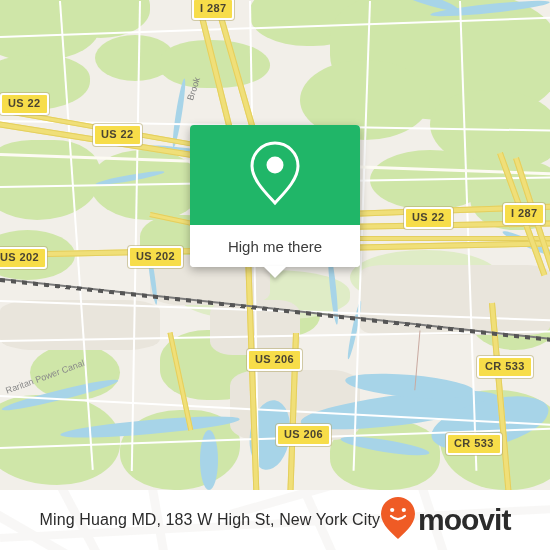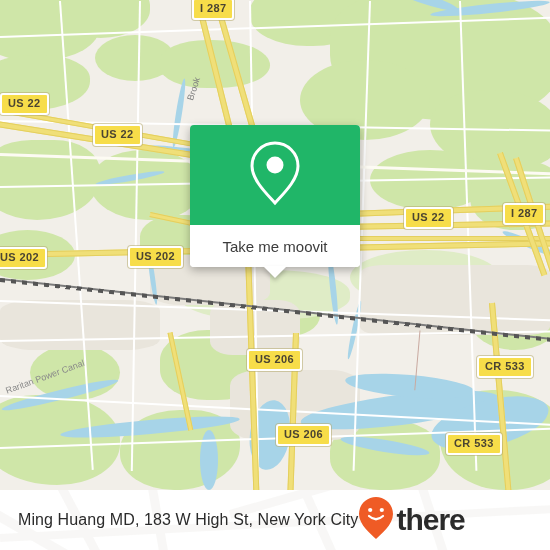--- a/index.html
+++ b/index.html
@@ -70,21 +70,21 @@
     display:flex;align-items:center;
     background:rgba(255,255,255,.82);
     padding:0 12px 0 10px;border-radius:0 3px 3px 0;
   }
   .attrib span{font-size:12px;color:#3a3a3a;}
 
   
   .footer{
     position:absolute;left:0;top:490px;width:550px;height:60px;
     background:#ffffff;display:flex;align-items:center;
-    justify-content:flex-start;padding:0 18px;box-sizing:border-box;
+    justify-content:center;padding:0 18px;box-sizing:border-box;
     overflow:hidden;
   }
   .footer-ghost{position:absolute;inset:0;opacity:.35;}
   .gl{position:absolute;background:#eceae6;transform-origin:0 50%;}
   .footer-title{font-size:16px;color:#2b2b2b;position:relative;z-index:2;letter-spacing:.1px;}
   .brand{display:flex;align-items:center;gap:2px;position:relative;z-index:2;}
   .brand-word{font-size:30px;color:#2b2b2b;font-weight:bold;letter-spacing:-1px;}
 </style>
 </head>
 <body>
@@ -217,21 +217,21 @@
     <div class="card">
       <div class="card-top">
         <span>
           <svg width="56" height="68" viewBox="0 0 56 68" aria-hidden="true">
             <path d="M28 4 C15.3 4 5 14.3 5 27 C5 41 20 55 28 64 C36 55 51 41 51 27 C51 14.3 40.7 4 28 4 Z" fill="none" stroke="#ffffff" stroke-width="3"></path>
             <circle cx="28" cy="26" r="8.5" fill="#ffffff"></circle>
           </svg>
         </span>
       </div>
       <div class="card-bottom">
-        <span>Take me moovit</span>
+        <span>High me there</span>
       </div>
       <div class="card-tail"></div>
     </div>
 
   </div>
 
   <div class="footer">
     <div class="footer-ghost">
       <div class="gl" style="left:-20px;top:10px;width:260px;height:10px;transform:rotate(30deg);"></div>
       <div class="gl" style="left:60px;top:-10px;width:200px;height:9px;transform:rotate(62deg);"></div>
@@ -246,17 +246,17 @@
 
     <div class="brand">
       <span>
         <svg width="36" height="44" viewBox="0 0 36 44" aria-hidden="true">
           <path d="M18 1 C8.6 1 1 8.6 1 18 C1 29 13 38 18 43 C23 38 35 29 35 18 C35 8.6 27.4 1 18 1 Z" fill="#ef5b25"></path>
           <circle cx="12.2" cy="14" r="2.1" fill="#ffffff"></circle>
           <circle cx="23.8" cy="14" r="2.1" fill="#ffffff"></circle>
           <path d="M11 20 Q18 26.5 25 20" fill="none" stroke="#ffffff" stroke-width="2.2" stroke-linecap="round"></path>
         </svg>
       </span>
-      <span class="brand-word">there</span>
+      <span class="brand-word">moovit</span>
     </div>
   </div>
 
 </div>
 
 </body></html>

